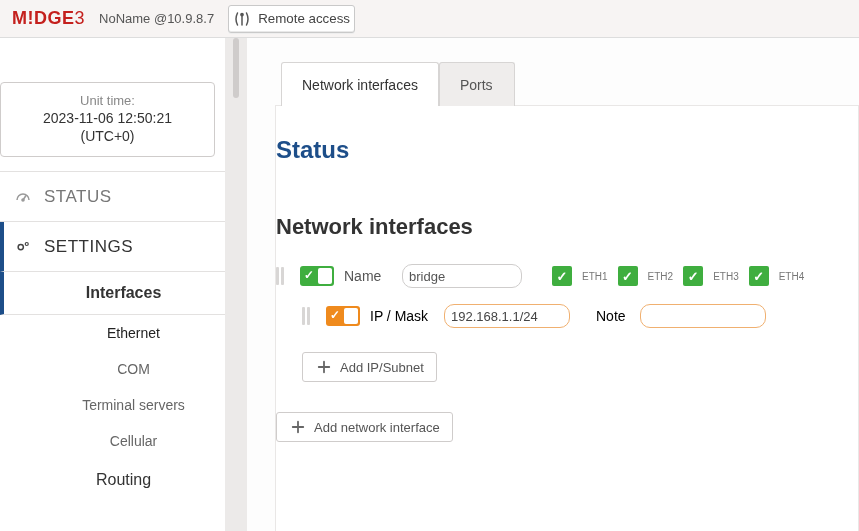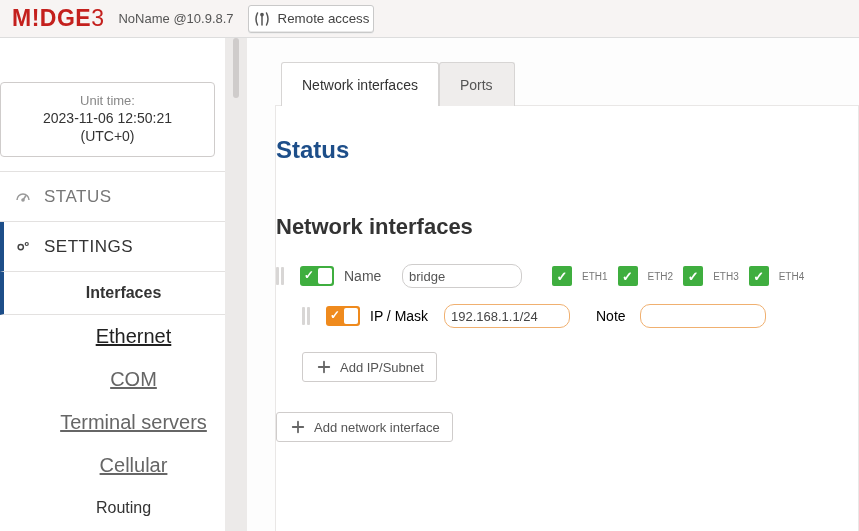--- a/index.html
+++ b/index.html
@@ -7,21 +7,21 @@
     width: 859px; height: 531px; overflow: hidden;
     font-family: "Segoe UI", Arial, sans-serif;
     font-size: 14px; color: #444; background: #fff;
   }
   
   .topbar {
     height: 38px; background: #f7f4f3; border-bottom: 1px solid #ddd;
     display: flex; align-items: center; padding: 0 12px; gap: 14px;
   }
   .logo {
-    font-weight: 700; font-size: 23px; letter-spacing: .5px; color: #c4201d;
+    font-weight: 700; font-size: 18px; letter-spacing: .5px; color: #c4201d;
   }
   .logo .ex { color: #c4201d; }
   .logo .n  { color: #c4201d; }
   .device-name { color: #555; font-size: 13px; }
   .remote-btn {
     height: 28px; border: 1px solid #c9c9c9; background: #fff;
     border-radius: 3px; padding: 0 4px; display: flex; align-items: center;
     gap: 7px; color: #444; cursor: pointer;
     box-shadow: inset 0 -1px 0 #e9e9e9, 0 1px 0 #eee;
   }
@@ -52,21 +52,21 @@
     color: #777; font-size: 17px; letter-spacing: .5px;
     cursor: pointer;
   }
   .nav-top.active { color: #333; border-left: 4px solid #1d4e89; padding-left: 10px; }
   .nav-section {
     padding: 12px 0 12px 22px; border-bottom: 1px solid #e3e1e0;
     color: #333; font-size: 16px; cursor: pointer;
   }
   .nav-section.active { border-left: 4px solid #1d4e89; padding-left: 18px; font-weight: 600; }
   .nav-sub {
-    padding: 10px 0 10px 42px; color: #666; font-size: 20px; cursor: pointer; text-decoration: underline;
+    padding: 10px 0 10px 42px; color: #666; font-size: 14px; cursor: pointer;
   }
   .nav-sub.active { color: #222; }
   
   .icon { width: 18px; height: 18px; display: inline-flex; align-items: center; justify-content: center; }
   .icon svg { width: 100%; height: 100%; }
   
   .tabs { display: flex; gap: 0; margin-left: 6px; }
   .tab {
     height: 44px; min-width: 76px; padding: 0 20px; display: flex; align-items: center;
     border: 1px solid #d7d5d4; border-bottom: none; background: #efedec;

